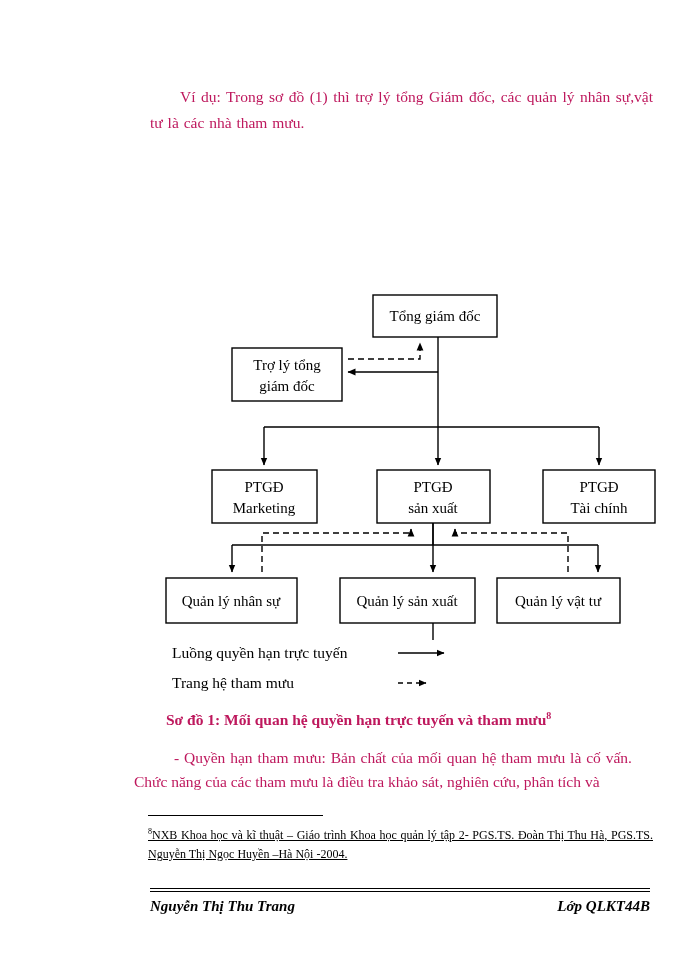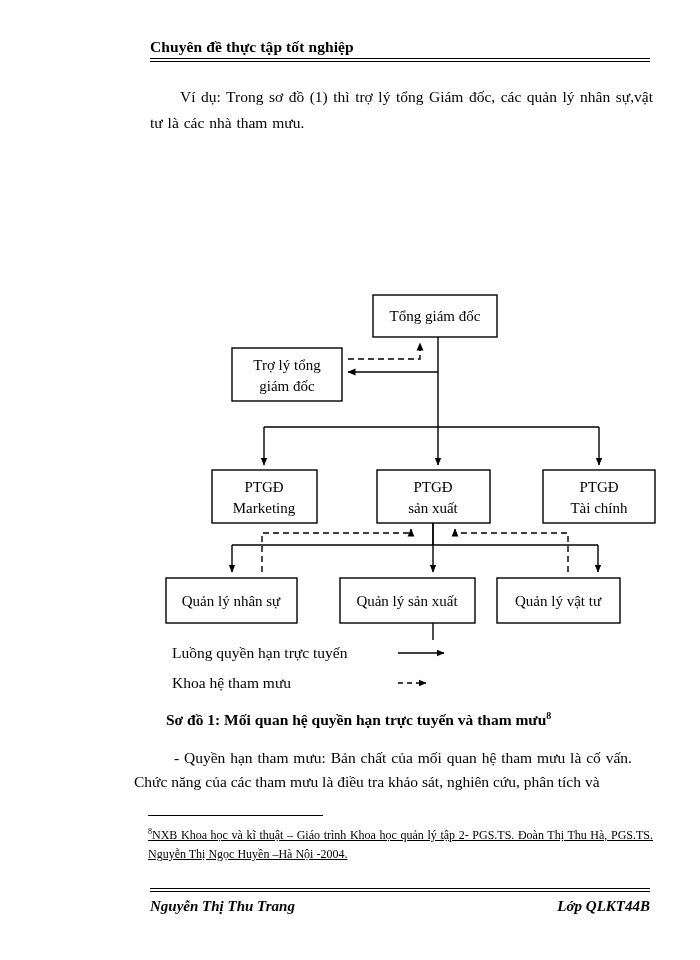--- a/index.html
+++ b/index.html
@@ -43,21 +43,21 @@
     border-bottom: 1px solid #000;
     height: 2px;
     box-sizing: content-box;
   }
 
   
   .para {
     position: absolute;
     font-size: 15.5px;
     line-height: 26px;
-    color: #000000;
+    color: #be185d;
   }
   .intro {
     left: 150px;
     top: 84px;
     width: 503px;
     text-align: justify;
     text-indent: 30px;
     word-spacing: 1px;
   }
   .caption {
@@ -167,24 +167,20 @@
     font-size: 15px;
     font-weight: bold;
     font-style: italic;
   }
 </style>
 </head>
 <body>
 
 <div class="page">
 
-  <div class="header">
-    <div class="header-title">Chuyên đề thực tập tốt nghiệp</div>
-    <div class="header-rule"></div>
-  </div>
 
   <div class="para intro">Ví dụ: Trong sơ đồ (1) thì trợ lý tổng Giám đốc, các quản lý nhân sự,vật tư là các nhà tham mưu.</div>
 
   <div class="diagram">
     <svg width="700" height="500" viewBox="0 0 700 500" xmlns="http://www.w3.org/2000/svg">
       <defs>
         <marker id="solidArrow" markerWidth="9" markerHeight="9" refX="7.5" refY="4" orient="auto" markerUnits="userSpaceOnUse">
           <path d="M0,0.6 L8,4 L0,7.4 z" fill="#000"></path>
         </marker>
         <marker id="dashArrow" markerWidth="9" markerHeight="9" refX="7.5" refY="4" orient="auto" markerUnits="userSpaceOnUse">
@@ -273,21 +269,21 @@
           <defs>
             <marker id="lgSolid" markerWidth="9" markerHeight="9" refX="7.5" refY="4" orient="auto" markerUnits="userSpaceOnUse">
               <path d="M0,0.6 L8,4 L0,7.4 z" fill="#000"></path>
             </marker>
           </defs>
           <path d="M2,11 L48,11" stroke="#000" stroke-width="1.6" fill="none" marker-end="url(#lgSolid)"></path>
         </svg>
       </div>
     </div>
     <div class="legend-row">
-      <div class="legend-label">Khoa hệ tham mưu</div>
+      <div class="legend-label">Trang hệ tham mưu</div>
       <div class="legend-art">
         <svg width="60" height="22" viewBox="0 0 60 22" xmlns="http://www.w3.org/2000/svg">
           <defs>
             <marker id="lgDash" markerWidth="9" markerHeight="9" refX="7.5" refY="4" orient="auto" markerUnits="userSpaceOnUse">
               <path d="M0,0.6 L8,4 L0,7.4 z" fill="#000"></path>
             </marker>
           </defs>
           <path d="M2,11 L30,11" stroke="#000" stroke-width="1.6" fill="none" stroke-dasharray="5,4" marker-end="url(#lgDash)"></path>
         </svg>
       </div>

